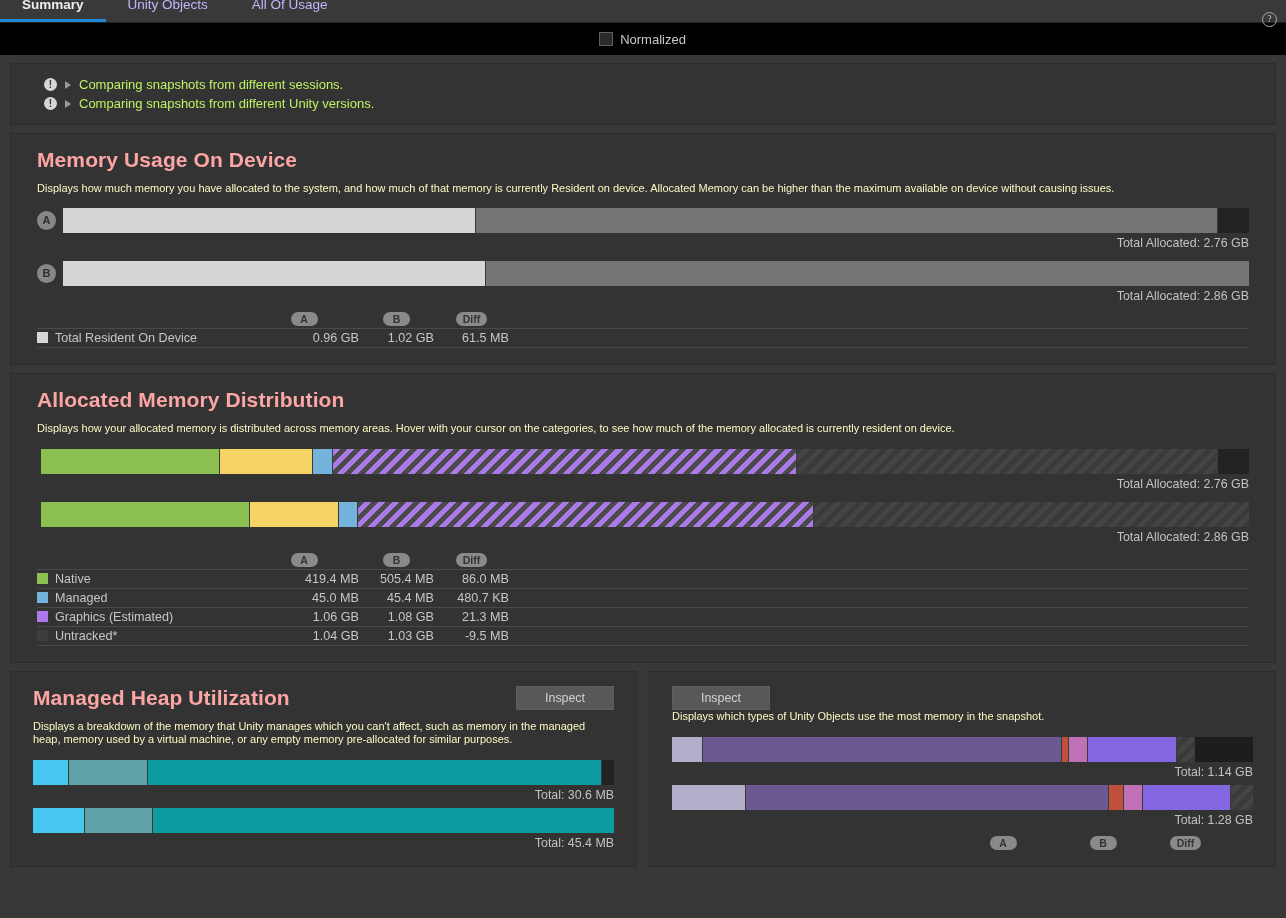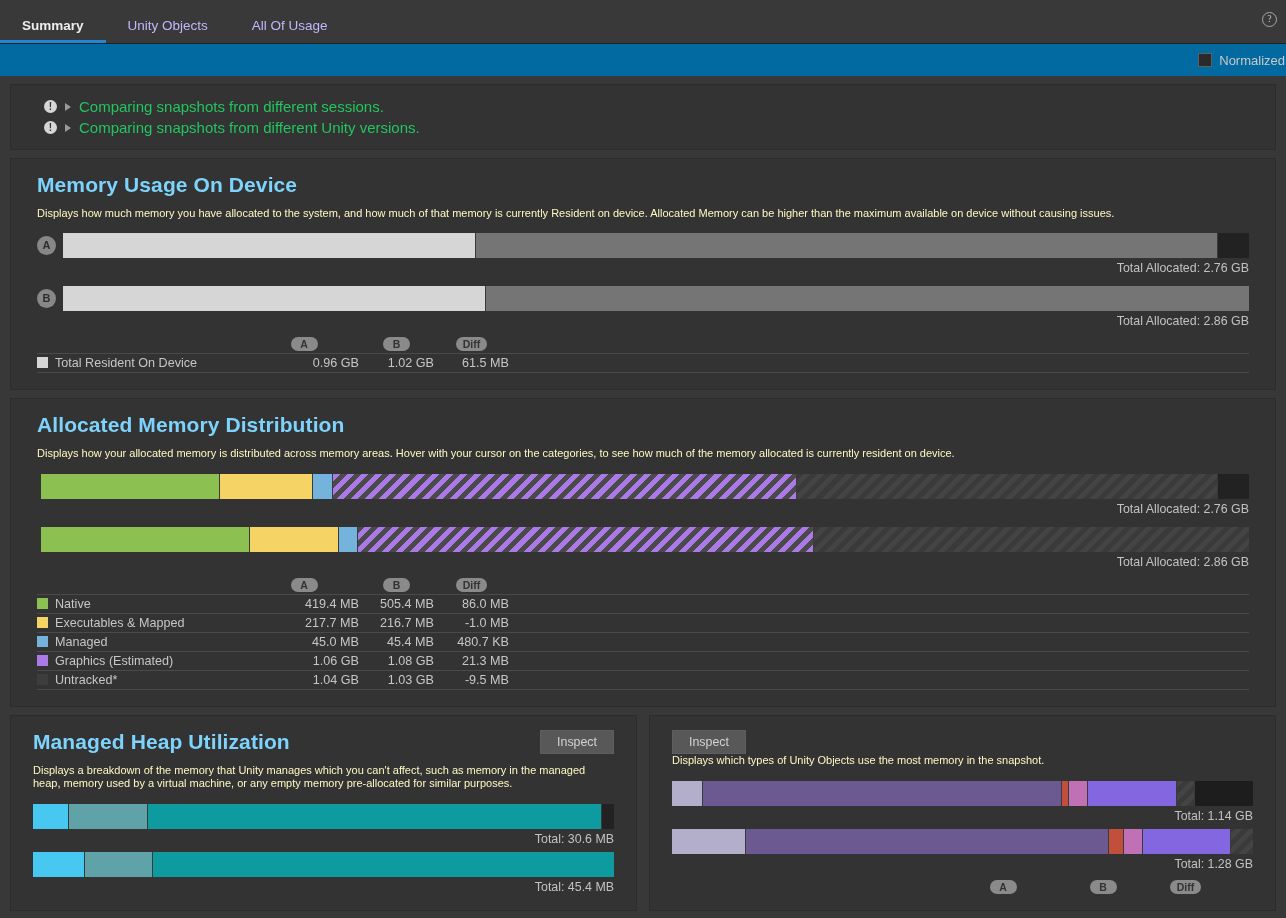--- a/index.html
+++ b/index.html
@@ -6,21 +6,21 @@
   html, body {
     width: 1286px; height: 918px;
     background: #383838;
     font-family: "Liberation Sans", sans-serif;
     color: #c4c4c4;
     overflow: hidden;
   }
 
   
   .tabbar {
-    height: 44px;
+    height: 23px;
     background: #393939;
     border-bottom: 1px solid #232323;
     display: flex;
     align-items: flex-end;
     position: relative;
   }
   .tab {
     padding: 0 22px 11px 22px;
     font-size: 13.5px;
     color: #c4b5fd;
@@ -46,24 +46,24 @@
     font-size: 10px;
     line-height: 12px;
     text-align: center;
     font-family: "Liberation Serif", serif;
     cursor: pointer;
   }
 
   
   .toolbar {
     height: 32px;
-    background: #0369a1;
+    background: #000000;
     display: flex;
     align-items: center;
-    justify-content: flex-end;
+    justify-content: center;
     padding-right: 1px;
   }
   .chkwrap { display: flex; align-items: center; gap: 7px; cursor: pointer; }
   .chkbox {
     width: 14px; height: 14px;
     background: #2a2a2a;
     border: 1px solid #5f5f5f;
   }
   .chklabel { font-size: 13px; color: #c8c8c8; }
 
@@ -97,26 +97,26 @@
     flex: none;
   }
   .fold-arrow {
     width: 0; height: 0;
     border-left: 6px solid #9a9a9a;
     border-top: 4.5px solid transparent;
     border-bottom: 4.5px solid transparent;
     flex: none;
     cursor: pointer;
   }
-  .notice-text { font-size: 15px; color: #22c55e; }
+  .notice-text { font-size: 13px; color: #bef264; }
 
   h2.card-title {
     font-size: 21px;
     font-weight: bold;
-    color: #7dd3fc;
+    color: #fca5a5;
     letter-spacing: .1px;
     margin-bottom: 10px;
   }
   p.card-desc {
     font-size: 11px;
     color: #fef9c3;
     line-height: 1.22;
     margin-bottom: 13px;
     max-width: 1210px;
   }
@@ -194,21 +194,21 @@
     gap: 12px;
     margin: 8px 10px 0 10px;
   }
   .bottom .card { margin: 0; flex: 1; min-width: 0; padding: 14px 22px 14px 22px; }
   .card-head { display: flex; align-items: flex-start; justify-content: space-between; }
   .inspect-btn {
     background: #585858;
     border: 1px solid #5e5e5e;
     color: #d2d2d2;
     font-size: 12.4px;
-    padding: 4px 16px;
+    padding: 4px 28px;
     cursor: pointer;
     font-family: "Liberation Sans", sans-serif;
   }
   .hatch {
     background-color: #3a3a3a;
     background-image: repeating-linear-gradient(
       -45deg, transparent 0 5px, #444 5px 10px);
     border: 1px solid #5a5a5a;
   }
 </style>
@@ -325,27 +325,20 @@
         <th style="width:75px;text-align:center;"><span class="colhead">Diff</span></th>
         <th style="width:740px;"></th>
       </tr>
     </thead>
     <tbody>
       <tr>
         <td class="name"><span class="swatch" style="background:#8cc152;"></span><span>Native</span></td>
         <td class="num">419.4 MB</td>
         <td class="num">505.4 MB</td>
         <td class="num">86.0 MB</td>
-        <td></td>
-      </tr>
-      <tr>
-        <td class="name"><span class="swatch" style="background:#f6d365;"></span><span>Executables &amp; Mapped</span></td>
-        <td class="num">217.7 MB</td>
-        <td class="num">216.7 MB</td>
-        <td class="num">-1.0 MB</td>
         <td></td>
       </tr>
       <tr>
         <td class="name"><span class="swatch" style="background:#74b3dc;"></span><span>Managed</span></td>
         <td class="num">45.0 MB</td>
         <td class="num">45.4 MB</td>
         <td class="num">480.7 KB</td>
         <td></td>
       </tr>
       <tr>

